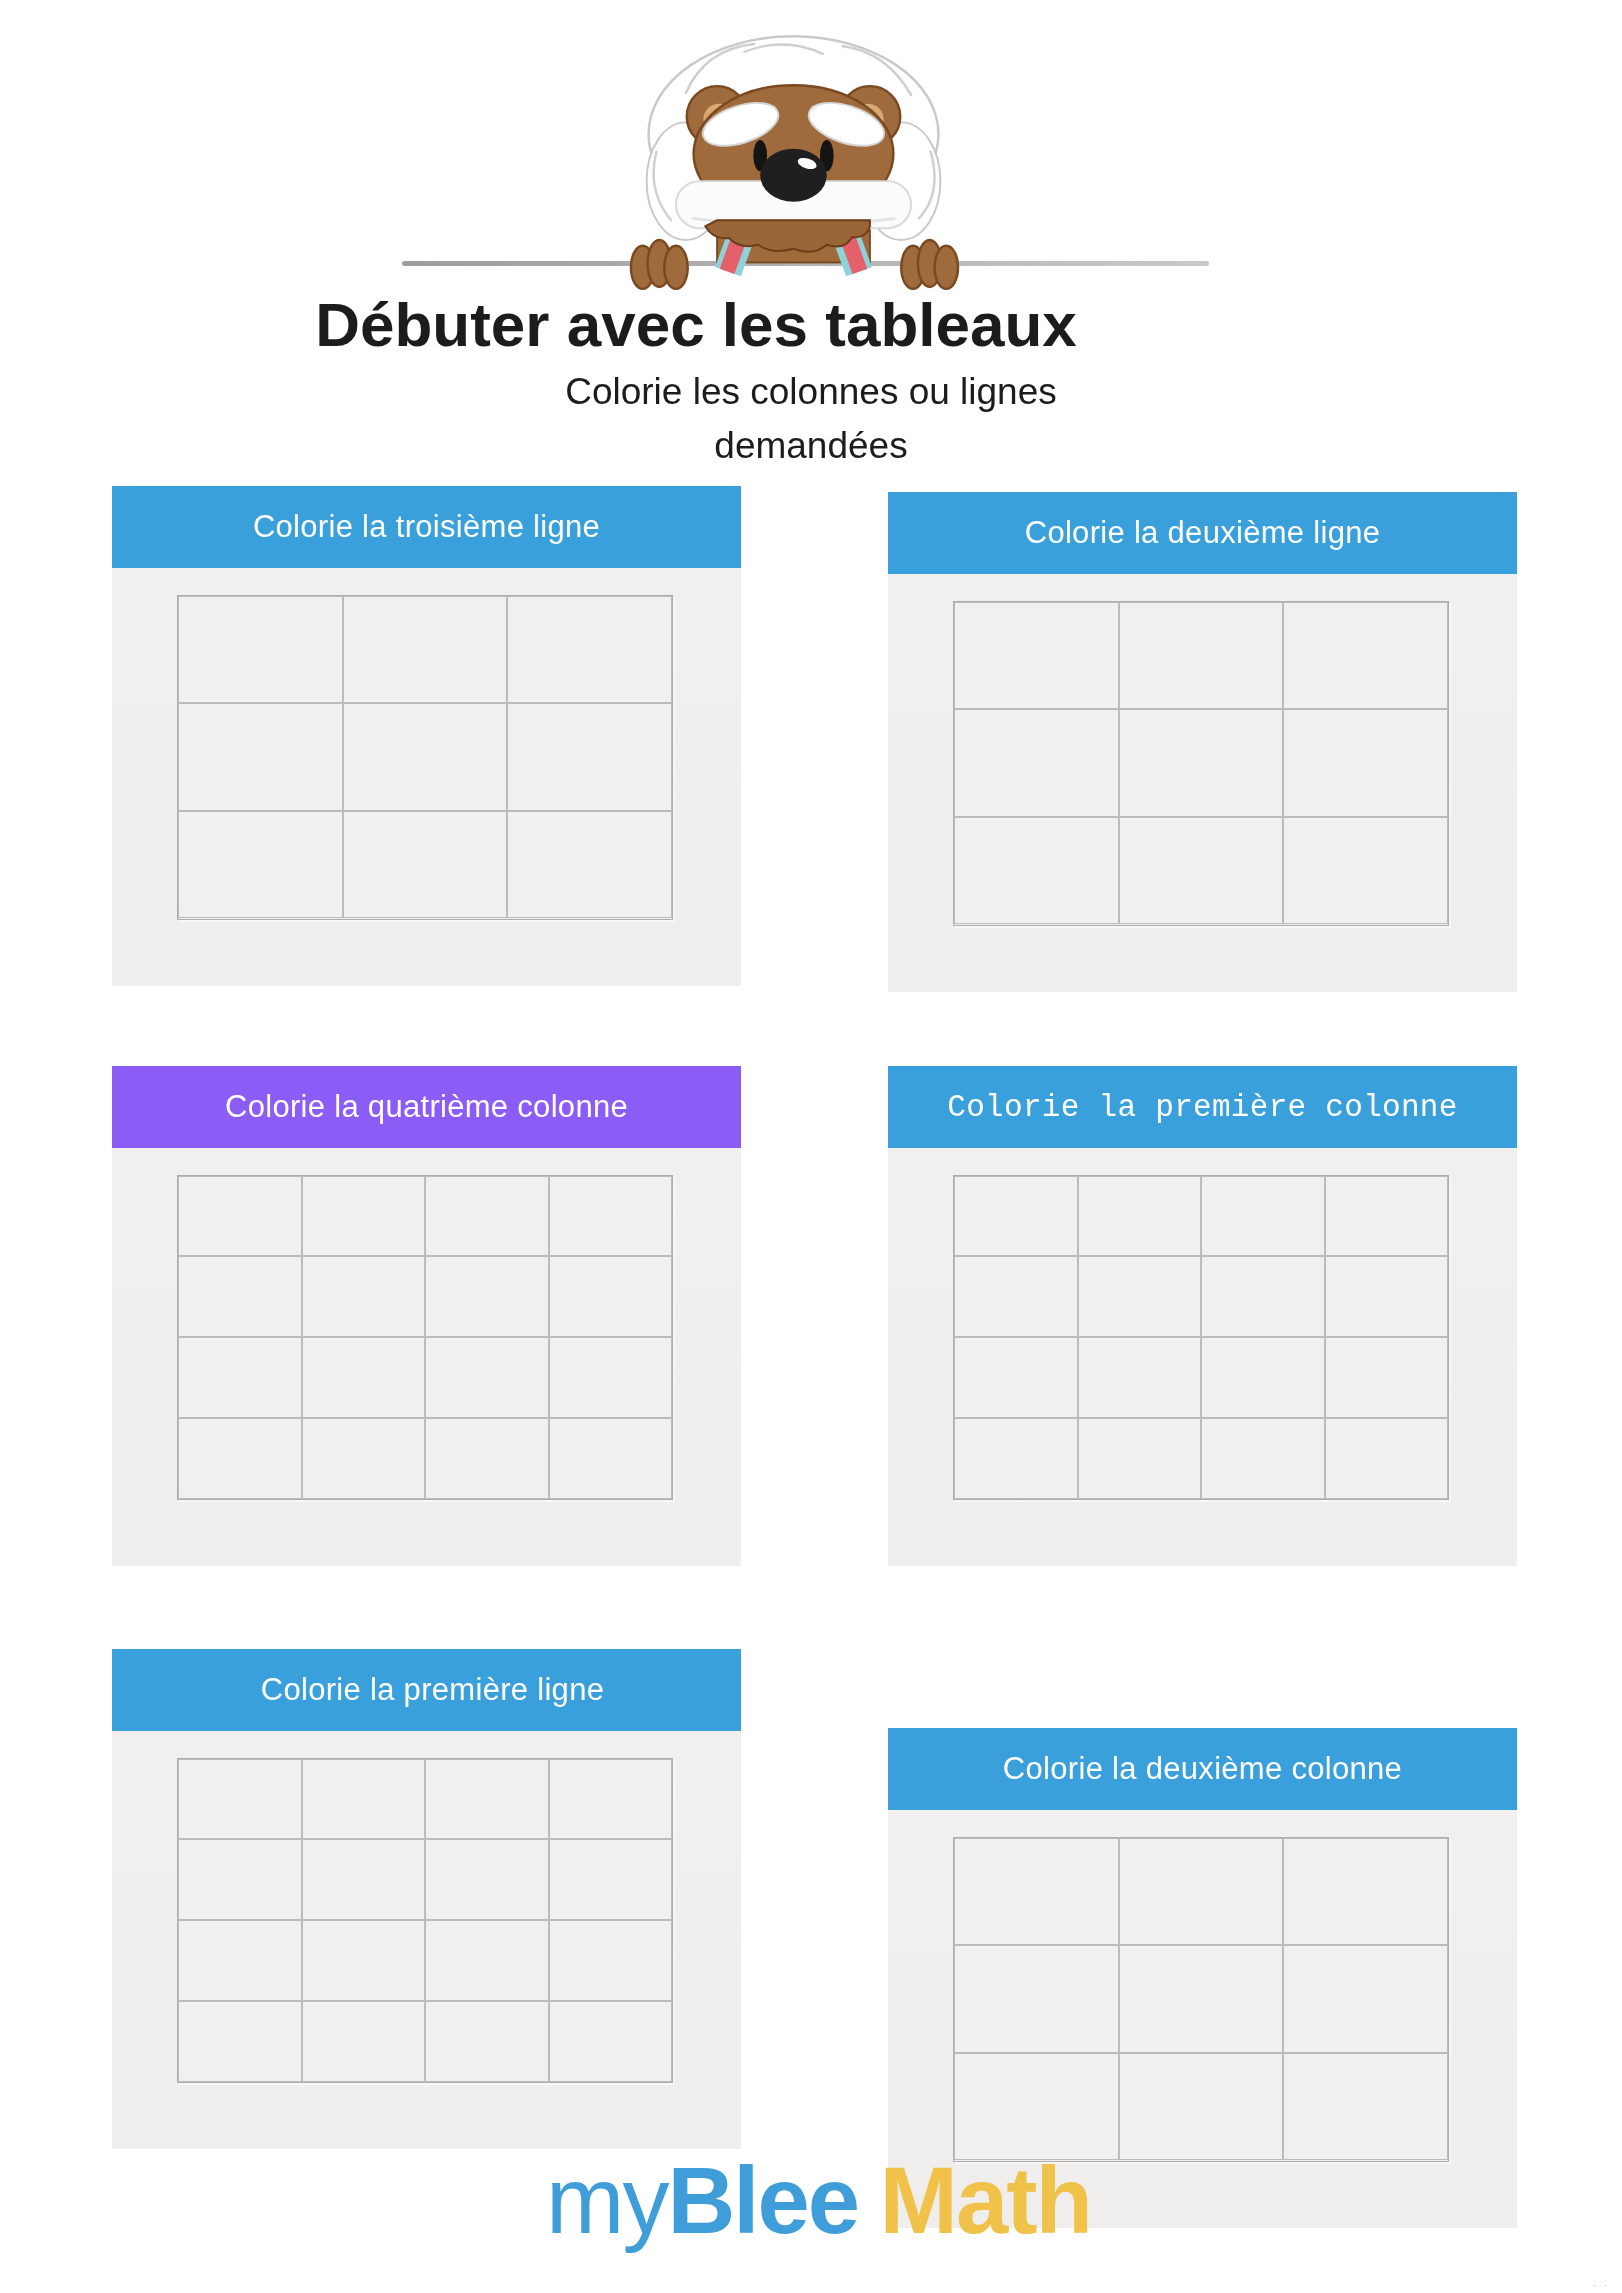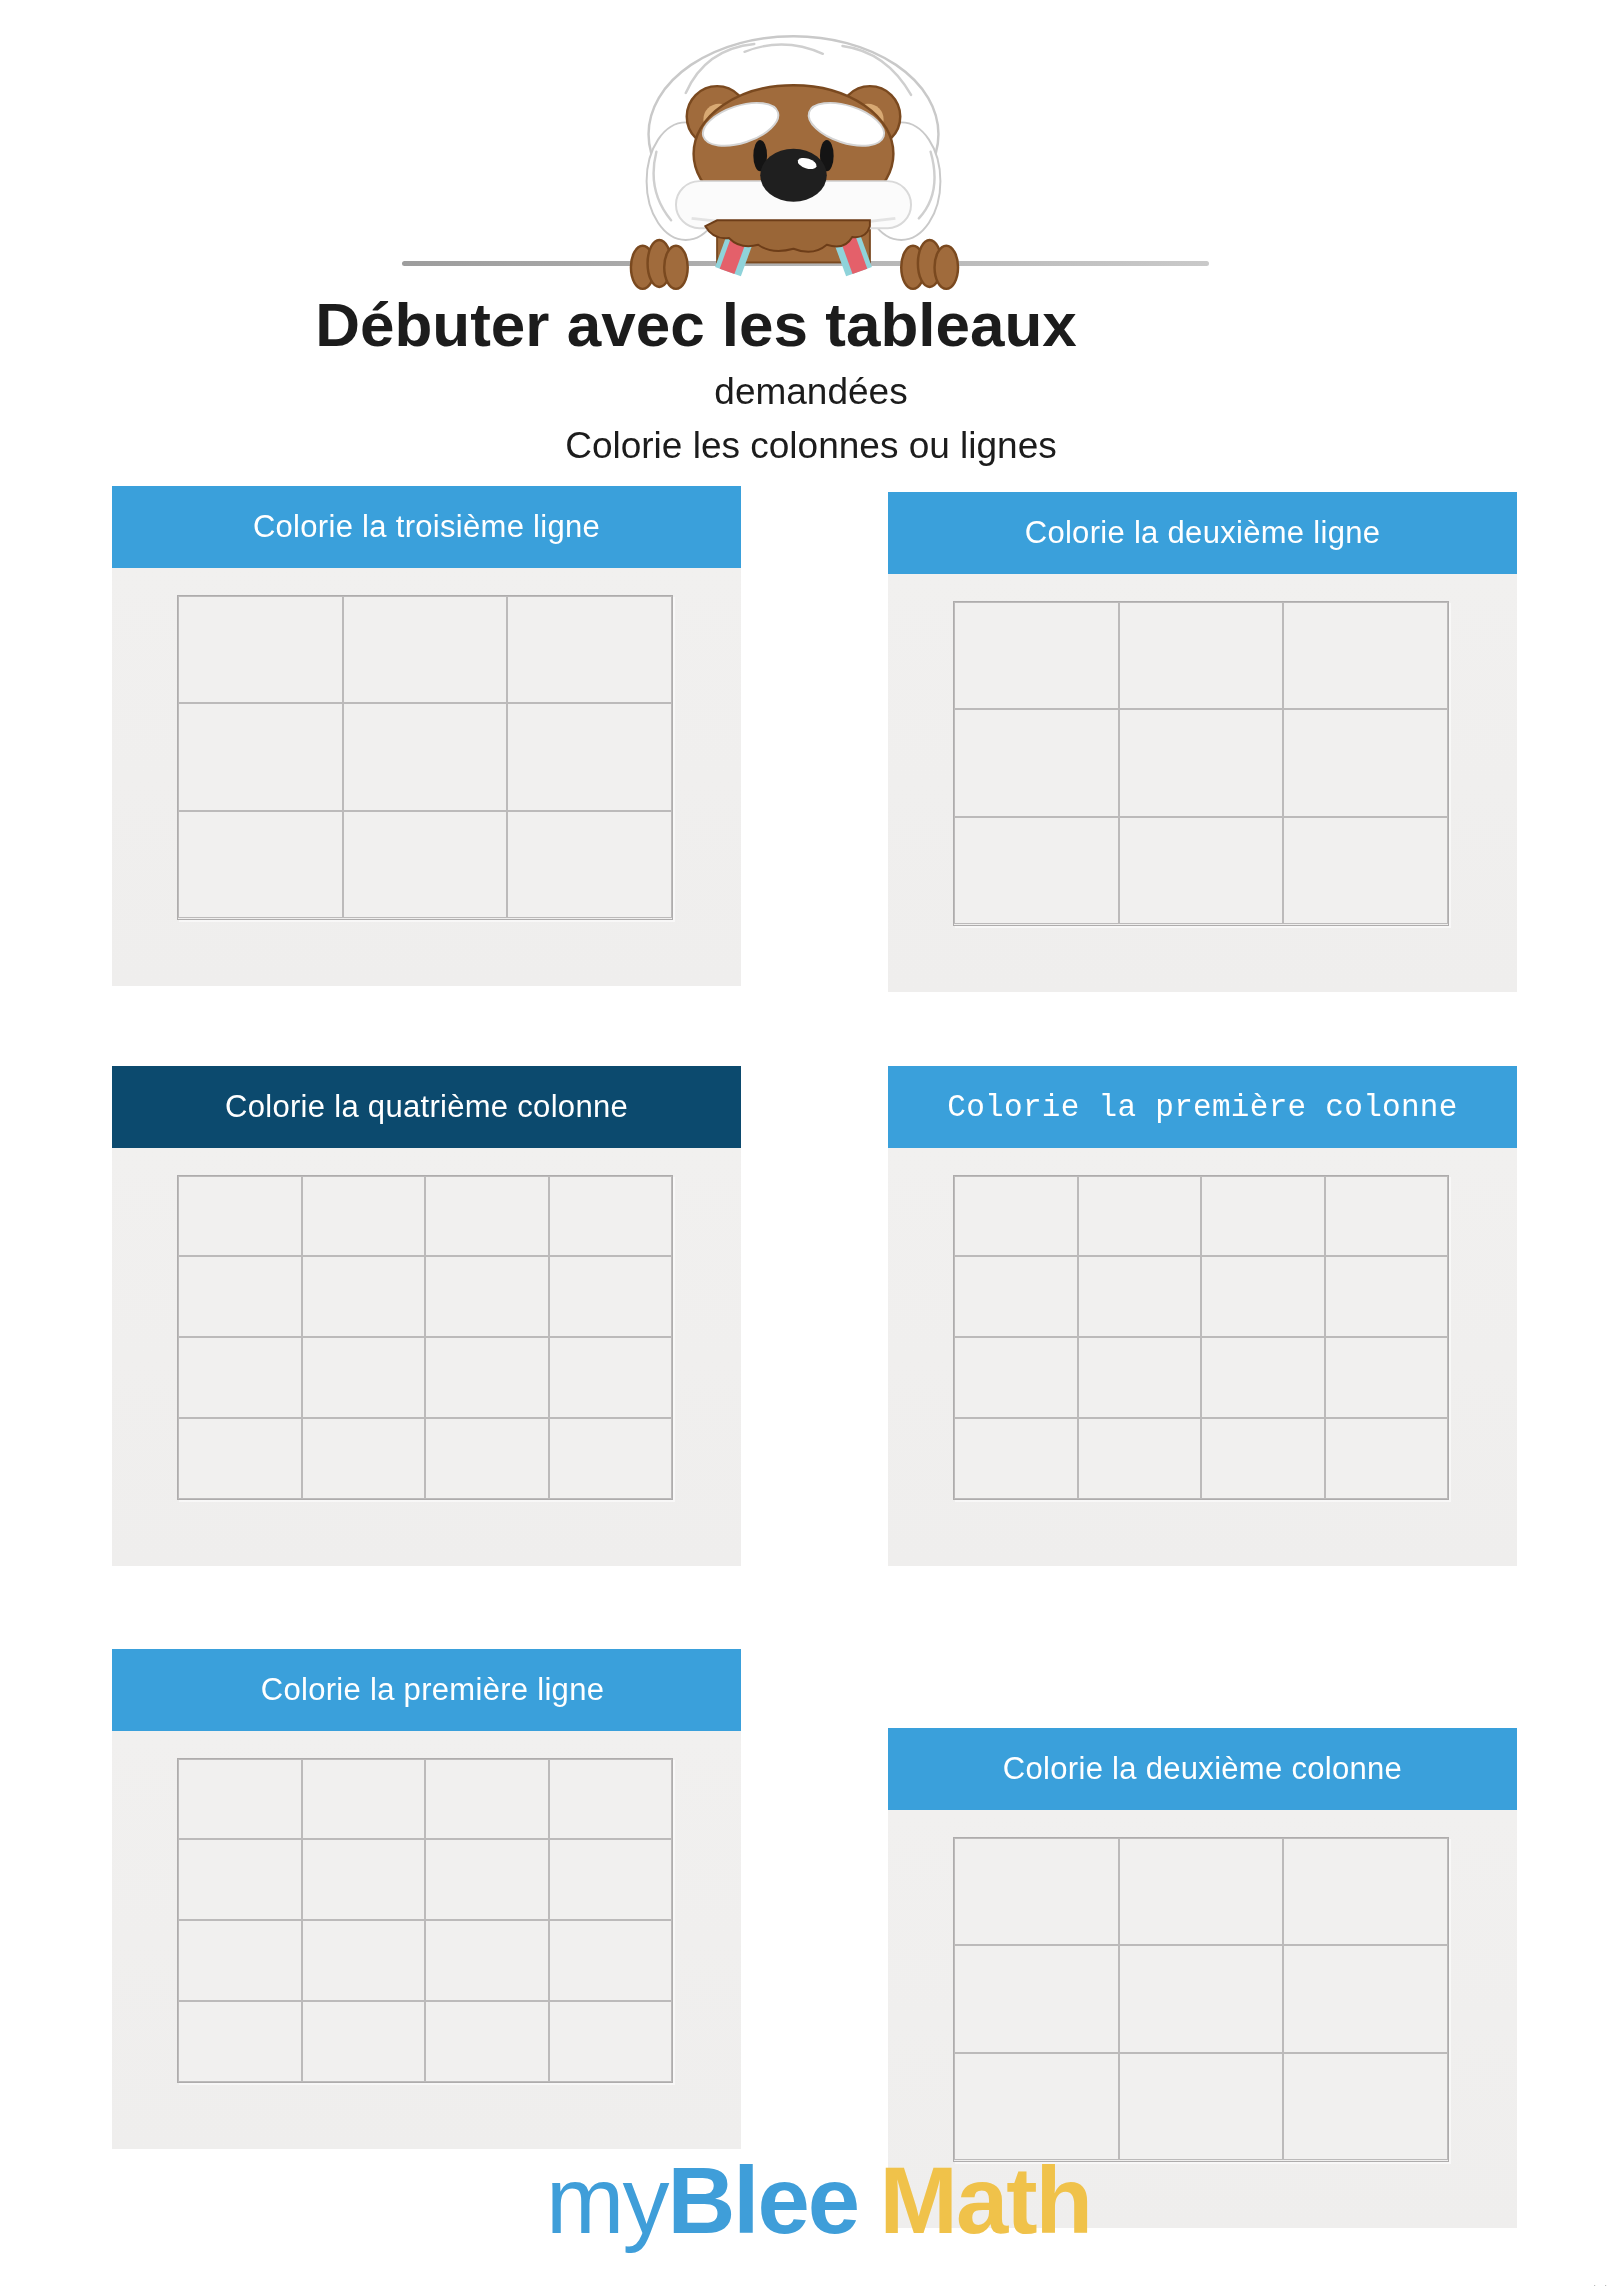--- a/index.html
+++ b/index.html
@@ -120,22 +120,22 @@
     <ellipse cx="292" cy="238" rx="12" ry="22"></ellipse>
     <ellipse cx="309" cy="234" rx="12" ry="24"></ellipse>
     <ellipse cx="326" cy="238" rx="12" ry="22"></ellipse>
   </g>
 </svg>
 
 <div class="divider-line"></div>
 
 <div class="page-title">Débuter avec les tableaux</div>
 <div class="page-subtitle">
+  <div>Colorie les colonnes ou lignes</div>
   <div>demandées</div>
-  <div>Colorie les colonnes ou lignes</div>
 </div>
 
 <div id="panels-area">
     <div class="panel pos1">
       <div class="panel-header" style="background: rgb(58, 160, 219);">
         <span>Colorie la troisième ligne</span>
       </div>
       <div class="panel-body">
         <div class="grid" style="grid-template-columns: repeat(3, 1fr); grid-template-rows: repeat(3, 1fr);">
           <div class="cell"></div>
@@ -162,21 +162,21 @@
           <div class="cell"></div>
           <div class="cell"></div>
           <div class="cell"></div>
           <div class="cell"></div>
           <div class="cell"></div>
           <div class="cell"></div>
         </div>
       </div>
     </div>
     <div class="panel pos3">
-      <div class="panel-header" style="background: #0c4a6e; align-items: center;">
+      <div class="panel-header" style="background: #8b5cf6; align-items: center;">
         <span>Colorie la quatrième colonne</span>
       </div>
       <div class="panel-body">
         <div class="grid" style="grid-template-columns: repeat(4, 1fr); grid-template-rows: repeat(4, 1fr);">
           <div class="cell"></div>
           <div class="cell"></div>
           <div class="cell"></div>
           <div class="cell"></div>
           <div class="cell"></div>
           <div class="cell"></div>

